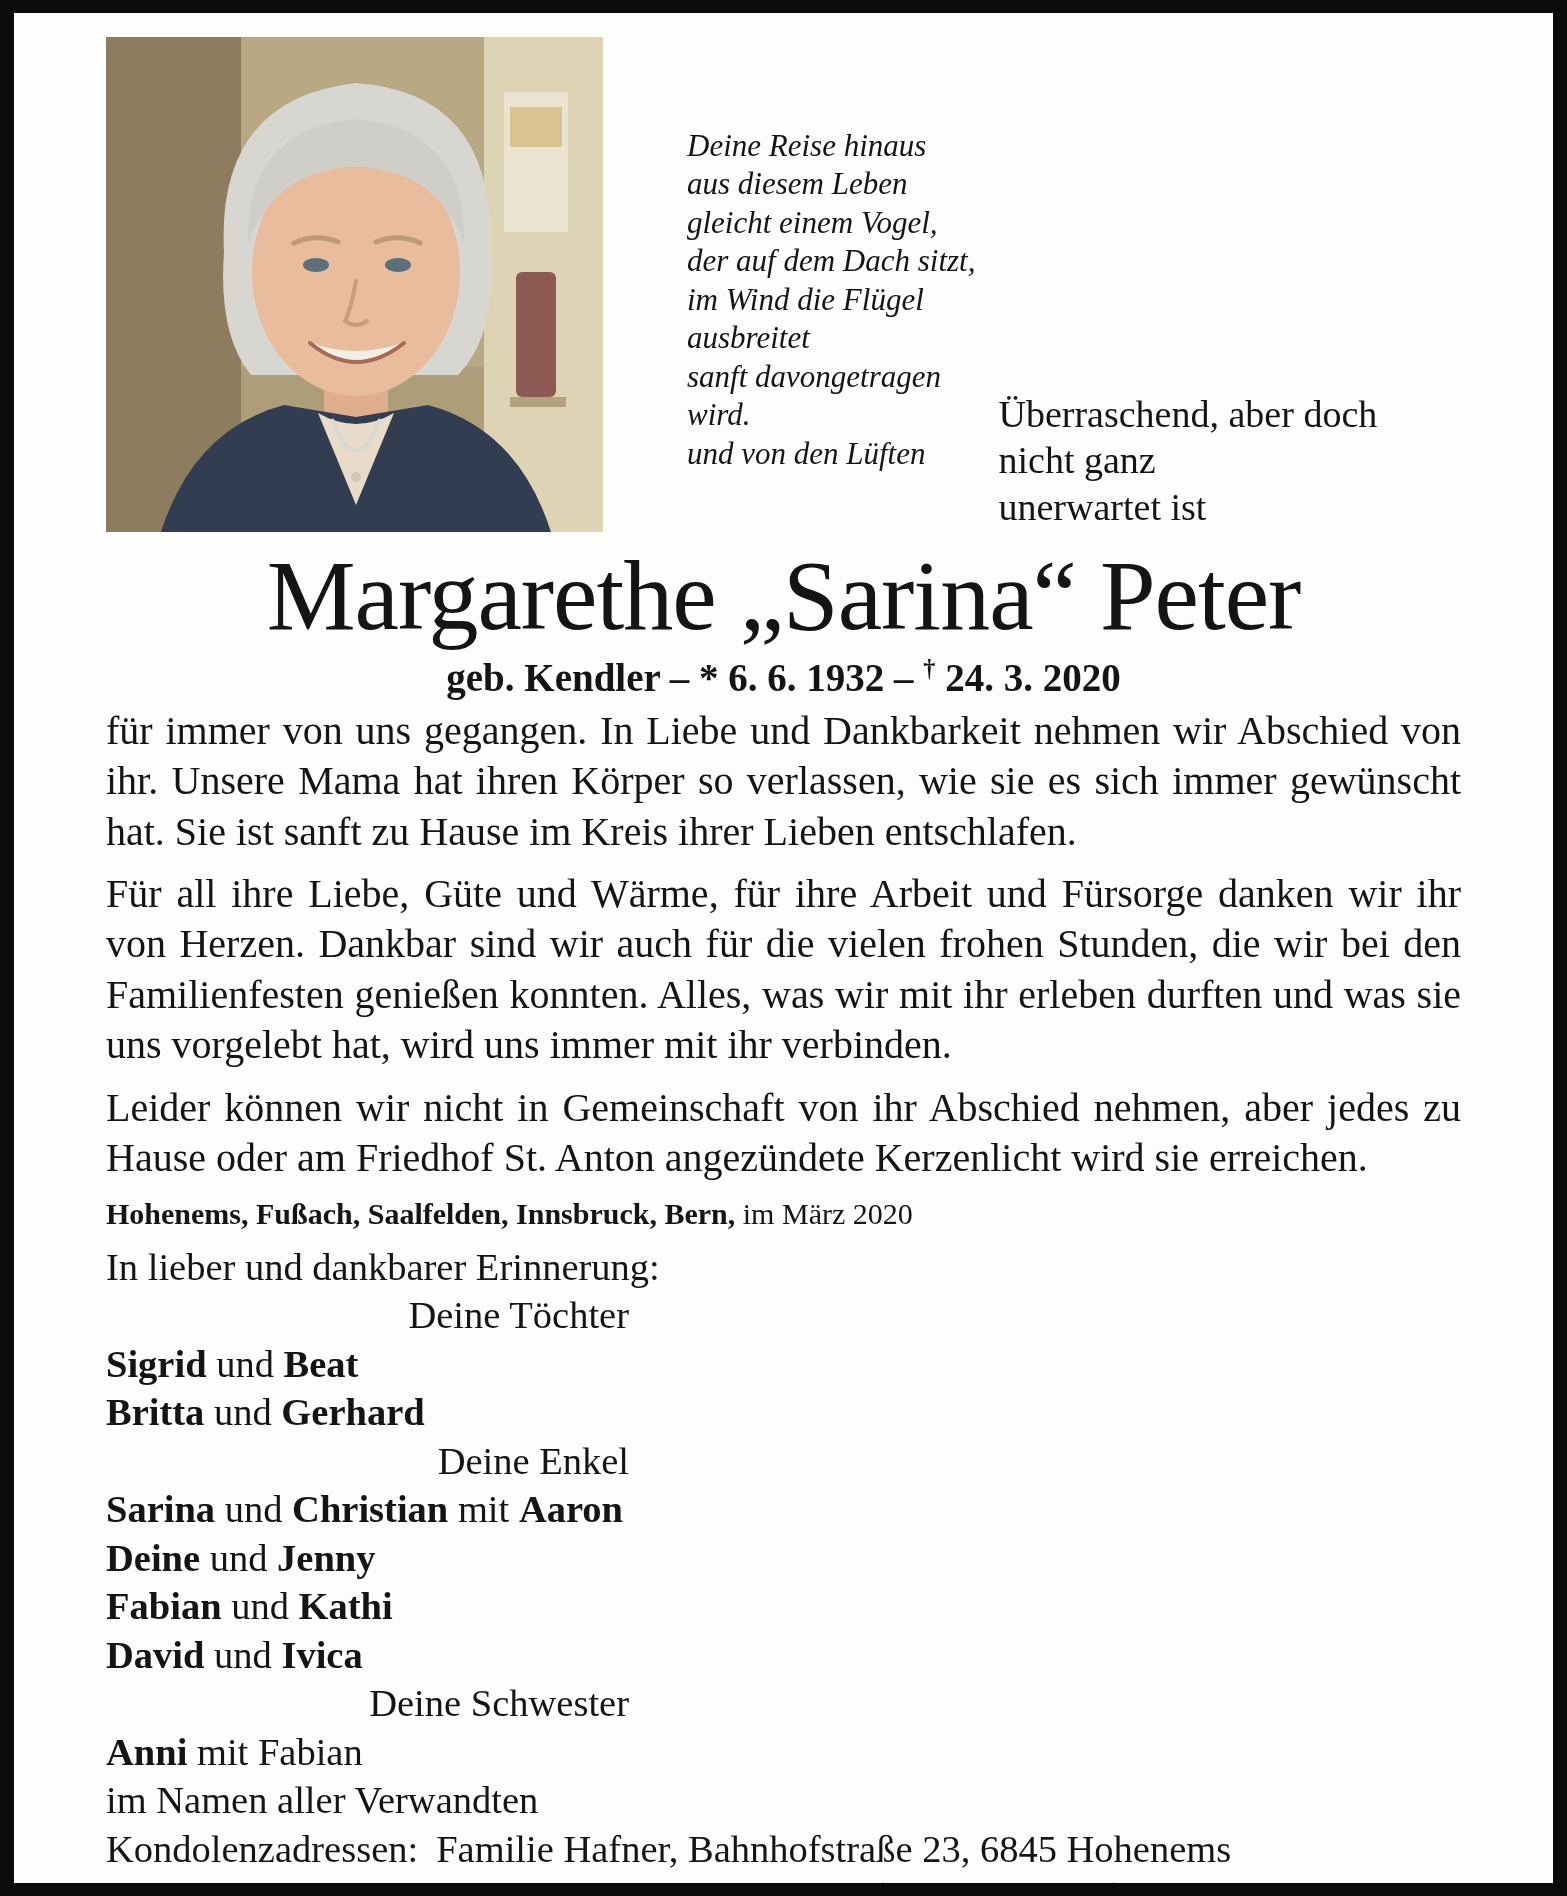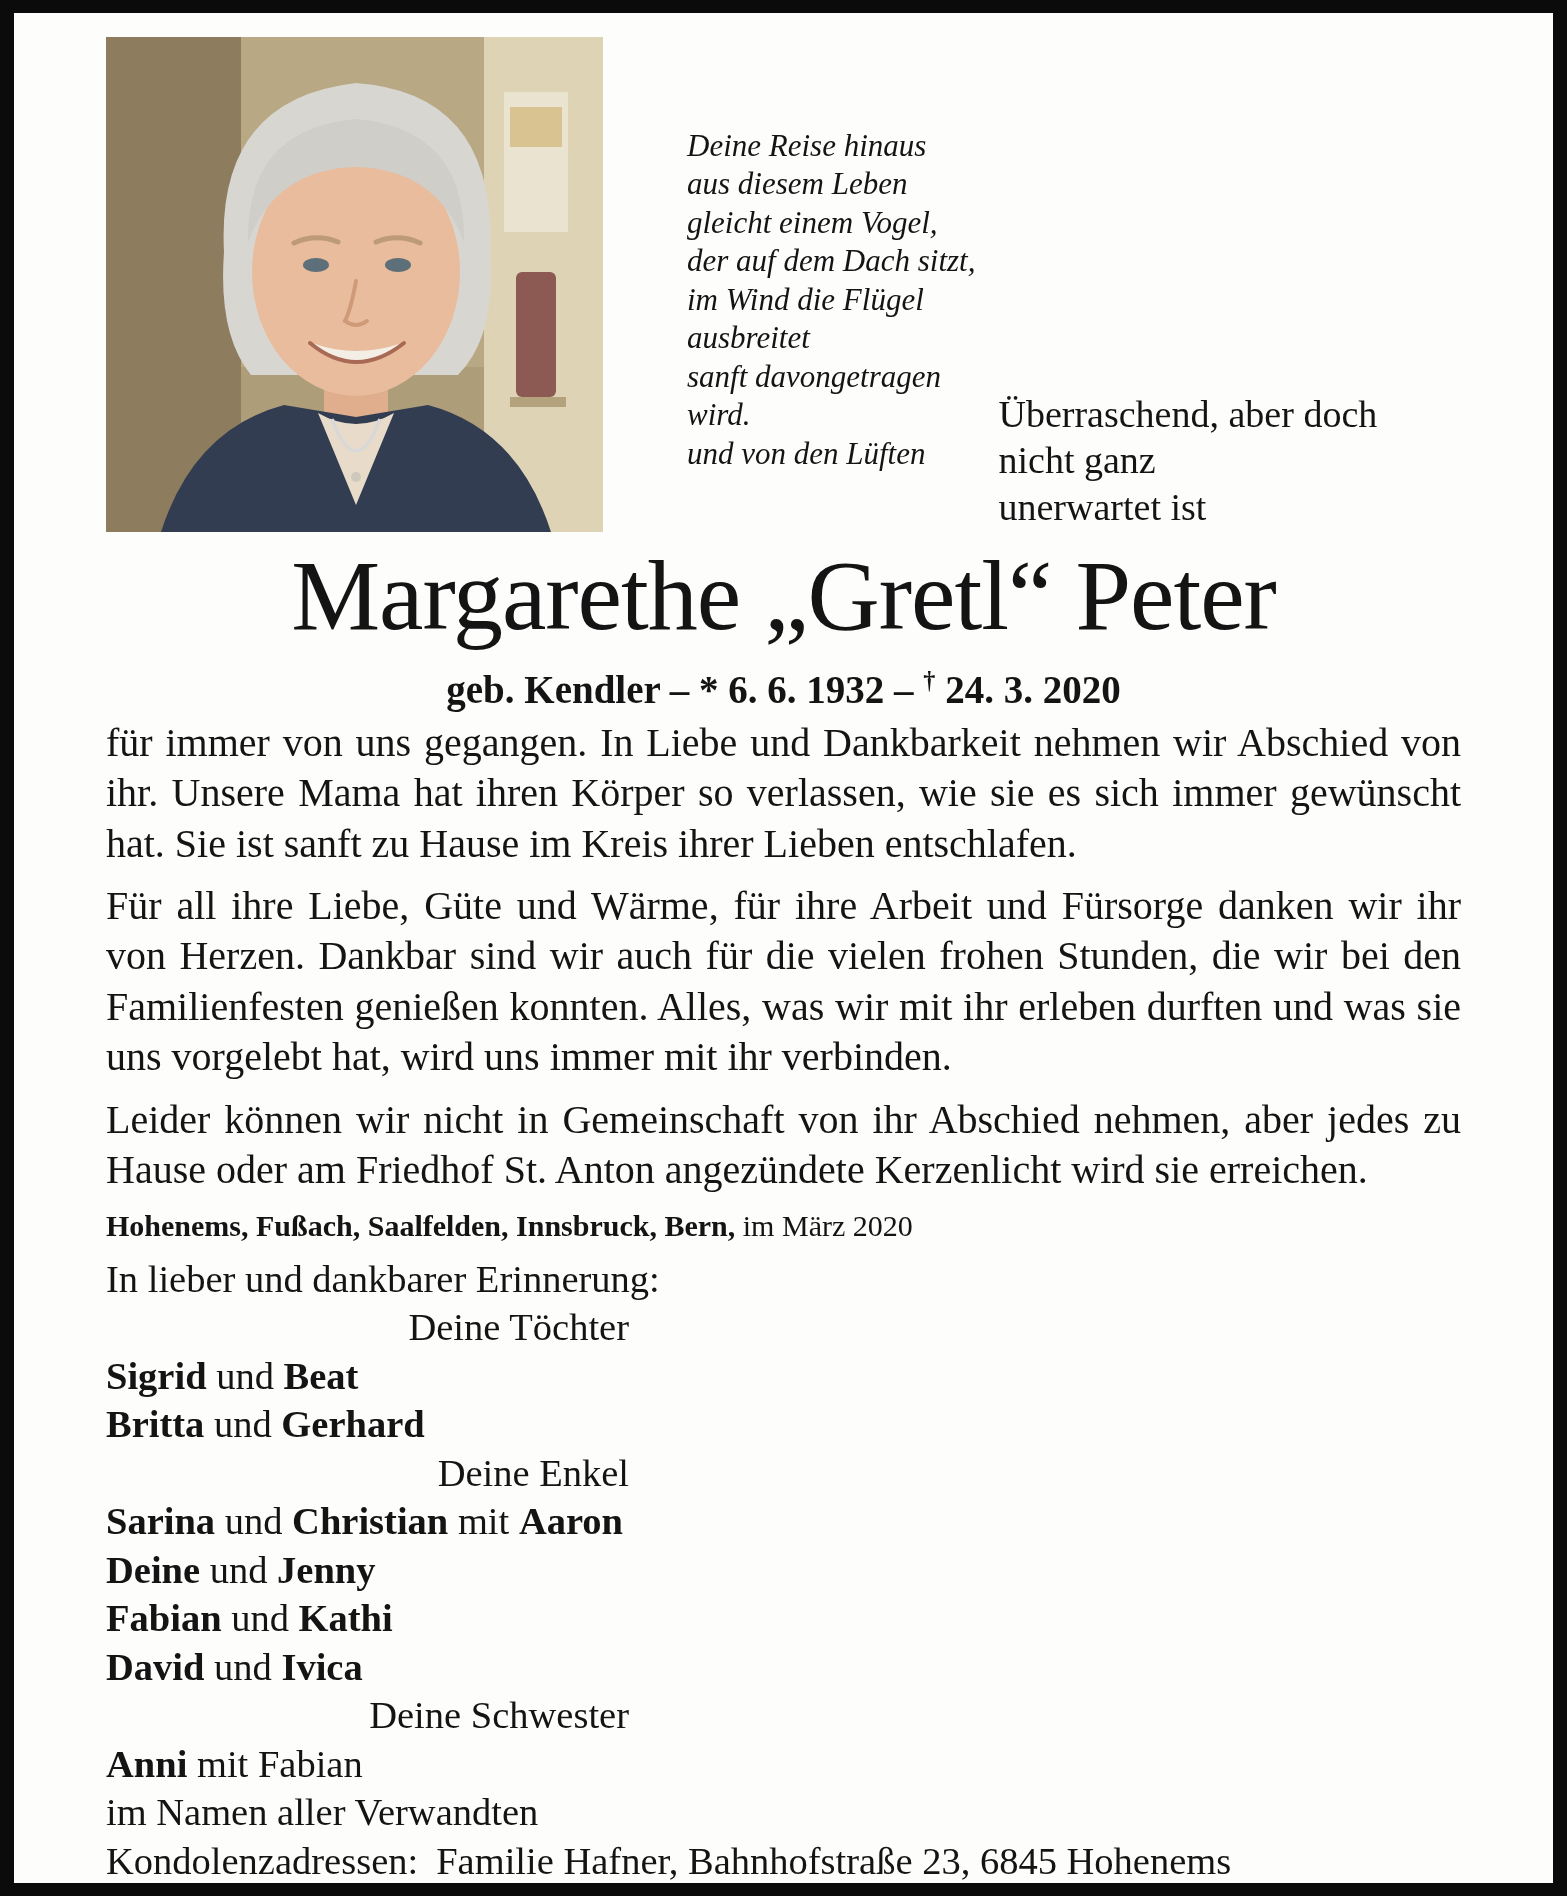--- a/index.html
+++ b/index.html
@@ -58,21 +58,21 @@
     font-size: 100px;
     line-height: 1.08;
     margin-top: 10px;
     letter-spacing: -1px;
     white-space: nowrap;
   }
   .dates {
     text-align: center;
     font-weight: bold;
     font-size: 39px;
-    margin-top: 16px;
+    margin-top: 4px;
     line-height: 1.2;
   }
   .dates sup { font-size: 0.62em; }
 
   
   .body-text {
     margin-top: 4px;
     font-size: 40px;
     line-height: 1.26;
     text-align: justify;
@@ -169,21 +169,21 @@
         <div>sanft davongetragen wird.</div>
         <div>und von den Lüften</div>
       </div>
       <div class="intro">
         <div>Überraschend, aber doch nicht ganz</div>
         <div>unerwartet ist</div>
       </div>
     </div>
   </div>
 
-  <div class="name">Margarethe „Gretl“ Peter</div>
+  <div class="name">Margarethe „Sarina“ Peter</div>
 
   <div class="dates"><span>geb. Kendler – * 6. 6. 1932 – </span><sup>†</sup><span> 24. 3. 2020</span></div>
 
   <div class="body-text">
     <p>für immer von uns gegangen. In Liebe und Dankbarkeit nehmen wir Abschied von ihr. Unsere Mama hat ihren Körper so verlassen, wie sie es sich immer gewünscht hat. Sie ist sanft zu Hause im Kreis ihrer Lieben entschlafen.</p>
     <p>Für all ihre Liebe, Güte und Wärme, für ihre Arbeit und Fürsorge danken wir ihr von Herzen. Dankbar sind wir auch für die vielen frohen Stunden, die wir bei den Familienfesten genießen konnten. Alles, was wir mit ihr erleben durften und was sie uns vorgelebt hat, wird uns immer mit ihr verbinden.</p>
     <p>Leider können wir nicht in Gemeinschaft von ihr Abschied nehmen, aber jedes zu Hause oder am Friedhof St. Anton angezündete Kerzenlicht wird sie erreichen.</p>
   </div>
 
   <div class="location"><b>Hohenems, Fußach, Saalfelden, Innsbruck, Bern,</b><span> im März 2020</span></div>

